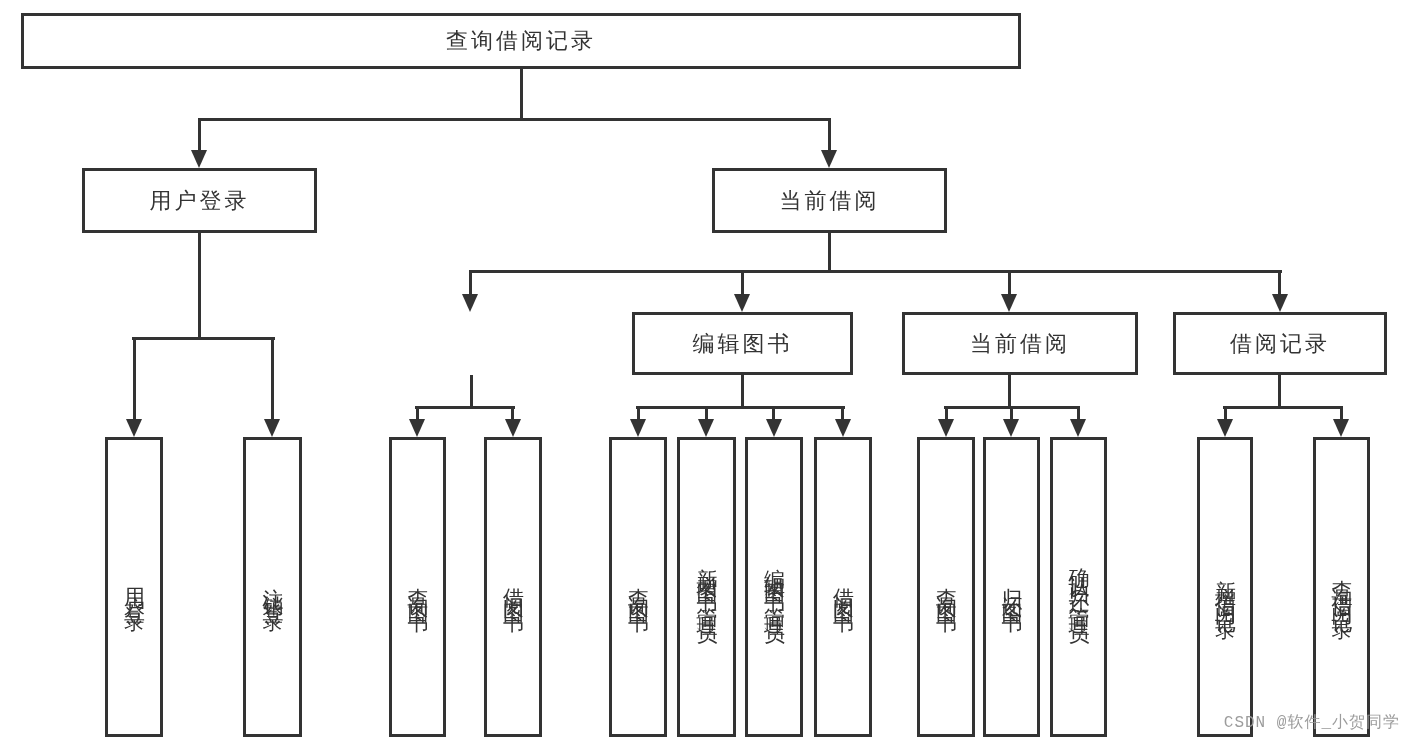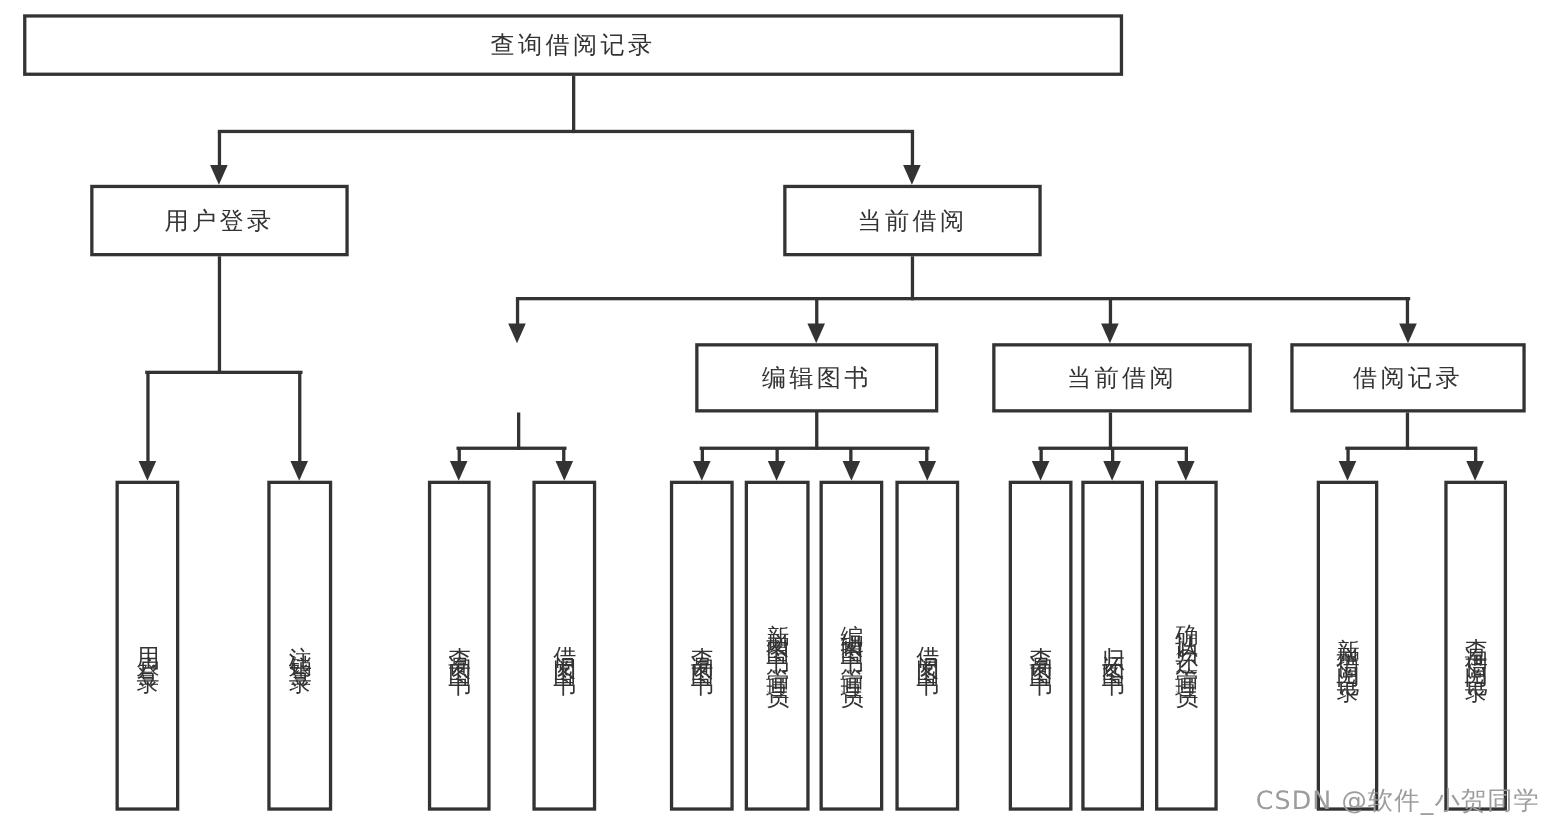--- a/index.html
+++ b/index.html
@@ -21,21 +21,21 @@
     font-size:21px;letter-spacing:8px;line-height:1;
   }
   .vline,.hline{position:absolute;background:#333333;}
   .arrow{
     position:absolute;width:0;height:0;
     border-left:8px solid transparent;border-right:8px solid transparent;
     border-top:18px solid #333333;
   }
   .watermark{
     position:absolute;top:712px;right:5px;z-index:5;
-    font-size:23px;letter-spacing:1px;color:#9c9c9c;
+    font-size:16px;letter-spacing:1px;color:#9c9c9c;font-family:Liberation Mono, monospace;
   }
 </style>
 </head>
 <body>
 
 <div class="canvas">
 
   <div class="node" style="left:21px;top:13px;width:1000px;height:56px;">查询借阅记录</div>
 
   <div class="vline" style="left:520px;top:69px;width:3px;height:52px;"></div>

